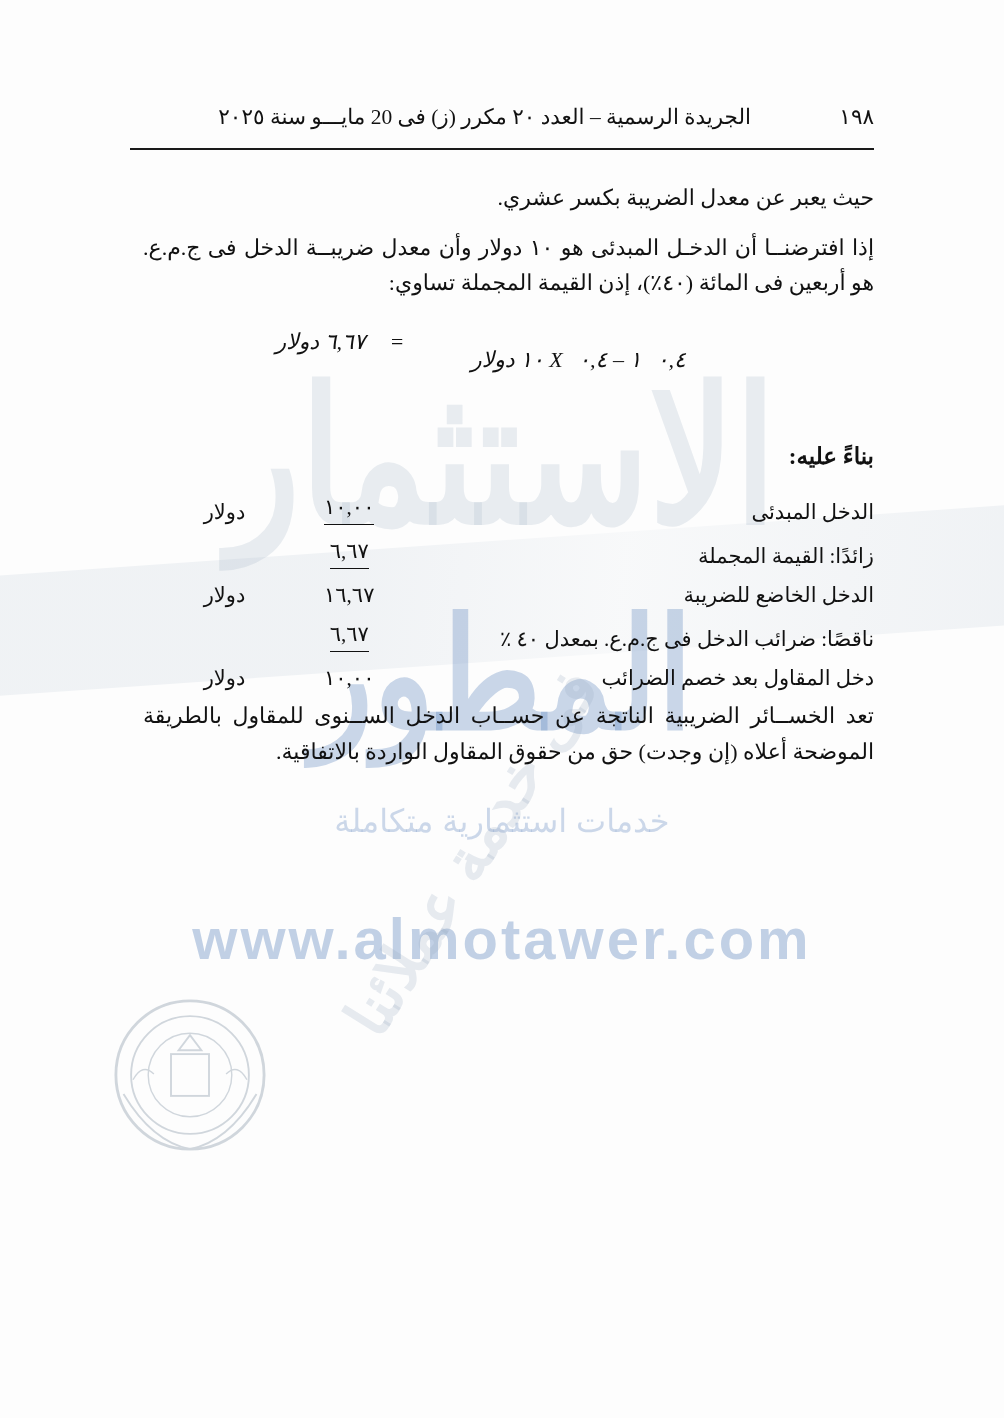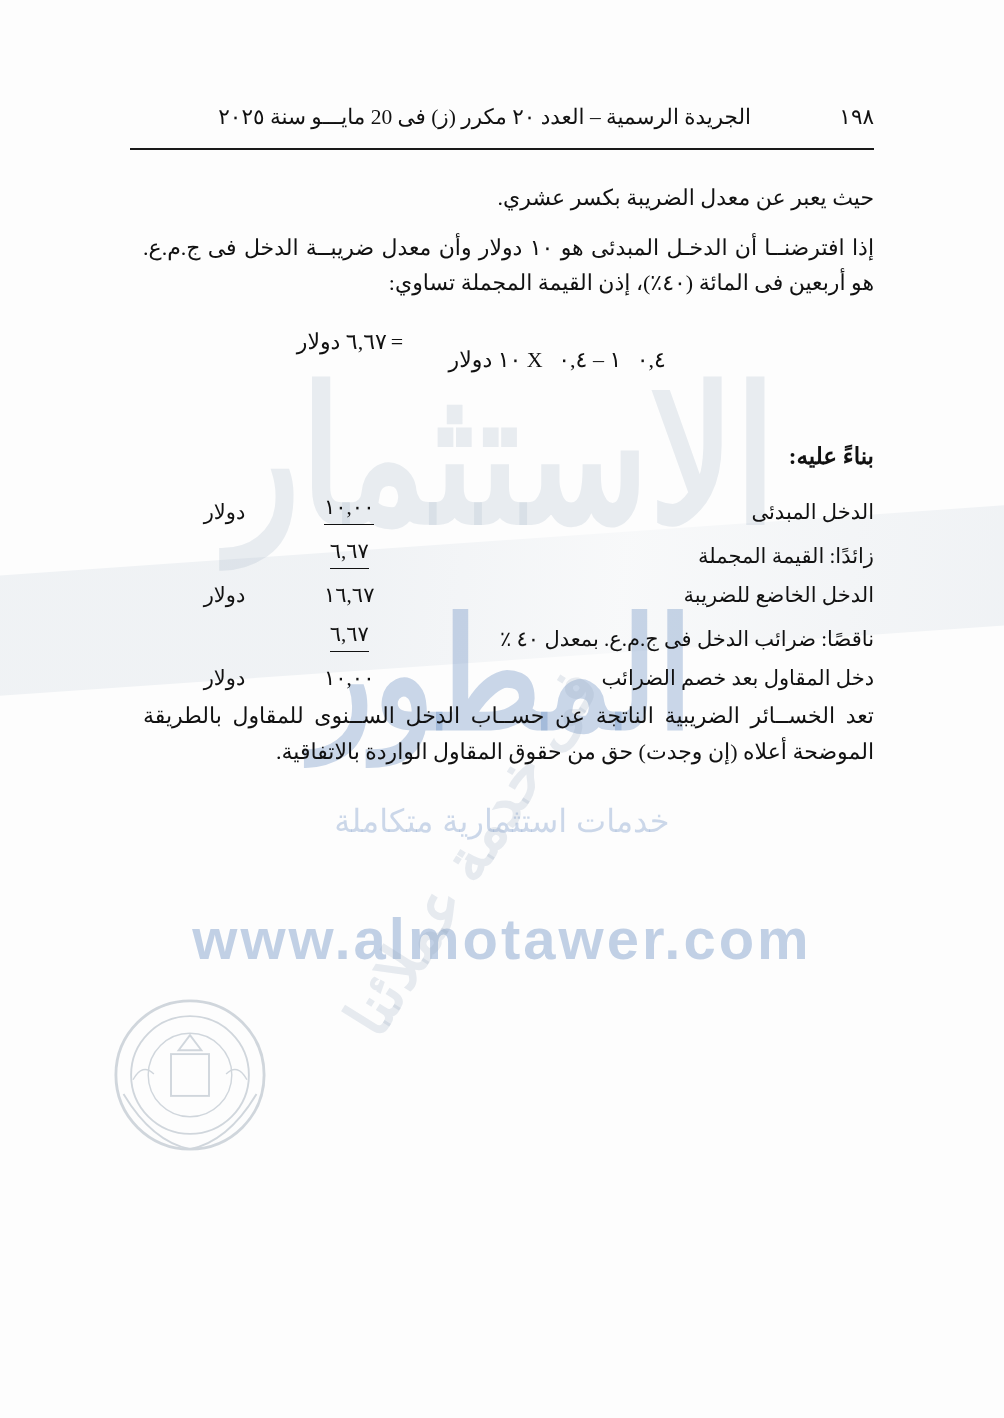--- a/index.html
+++ b/index.html
@@ -137,22 +137,23 @@
     text-justify: inter-word;
   }
 
   
   .formula {
     margin: 28px 0 10px 0;
     direction: ltr;
     display: flex;
     justify-content: center;
     align-items: center;
-    gap: 4px;
-    font-size: 22px;
+    gap: 24px;
+    font-size: 22px;
+    font-style: italic;
   }
   .frac {
     display: inline-block;
     text-align: center;
     min-width: 300px;
   }
   .frac .num {
     padding: 0 10px 8px 10px;
     font-size: 22px;
     direction: rtl;

